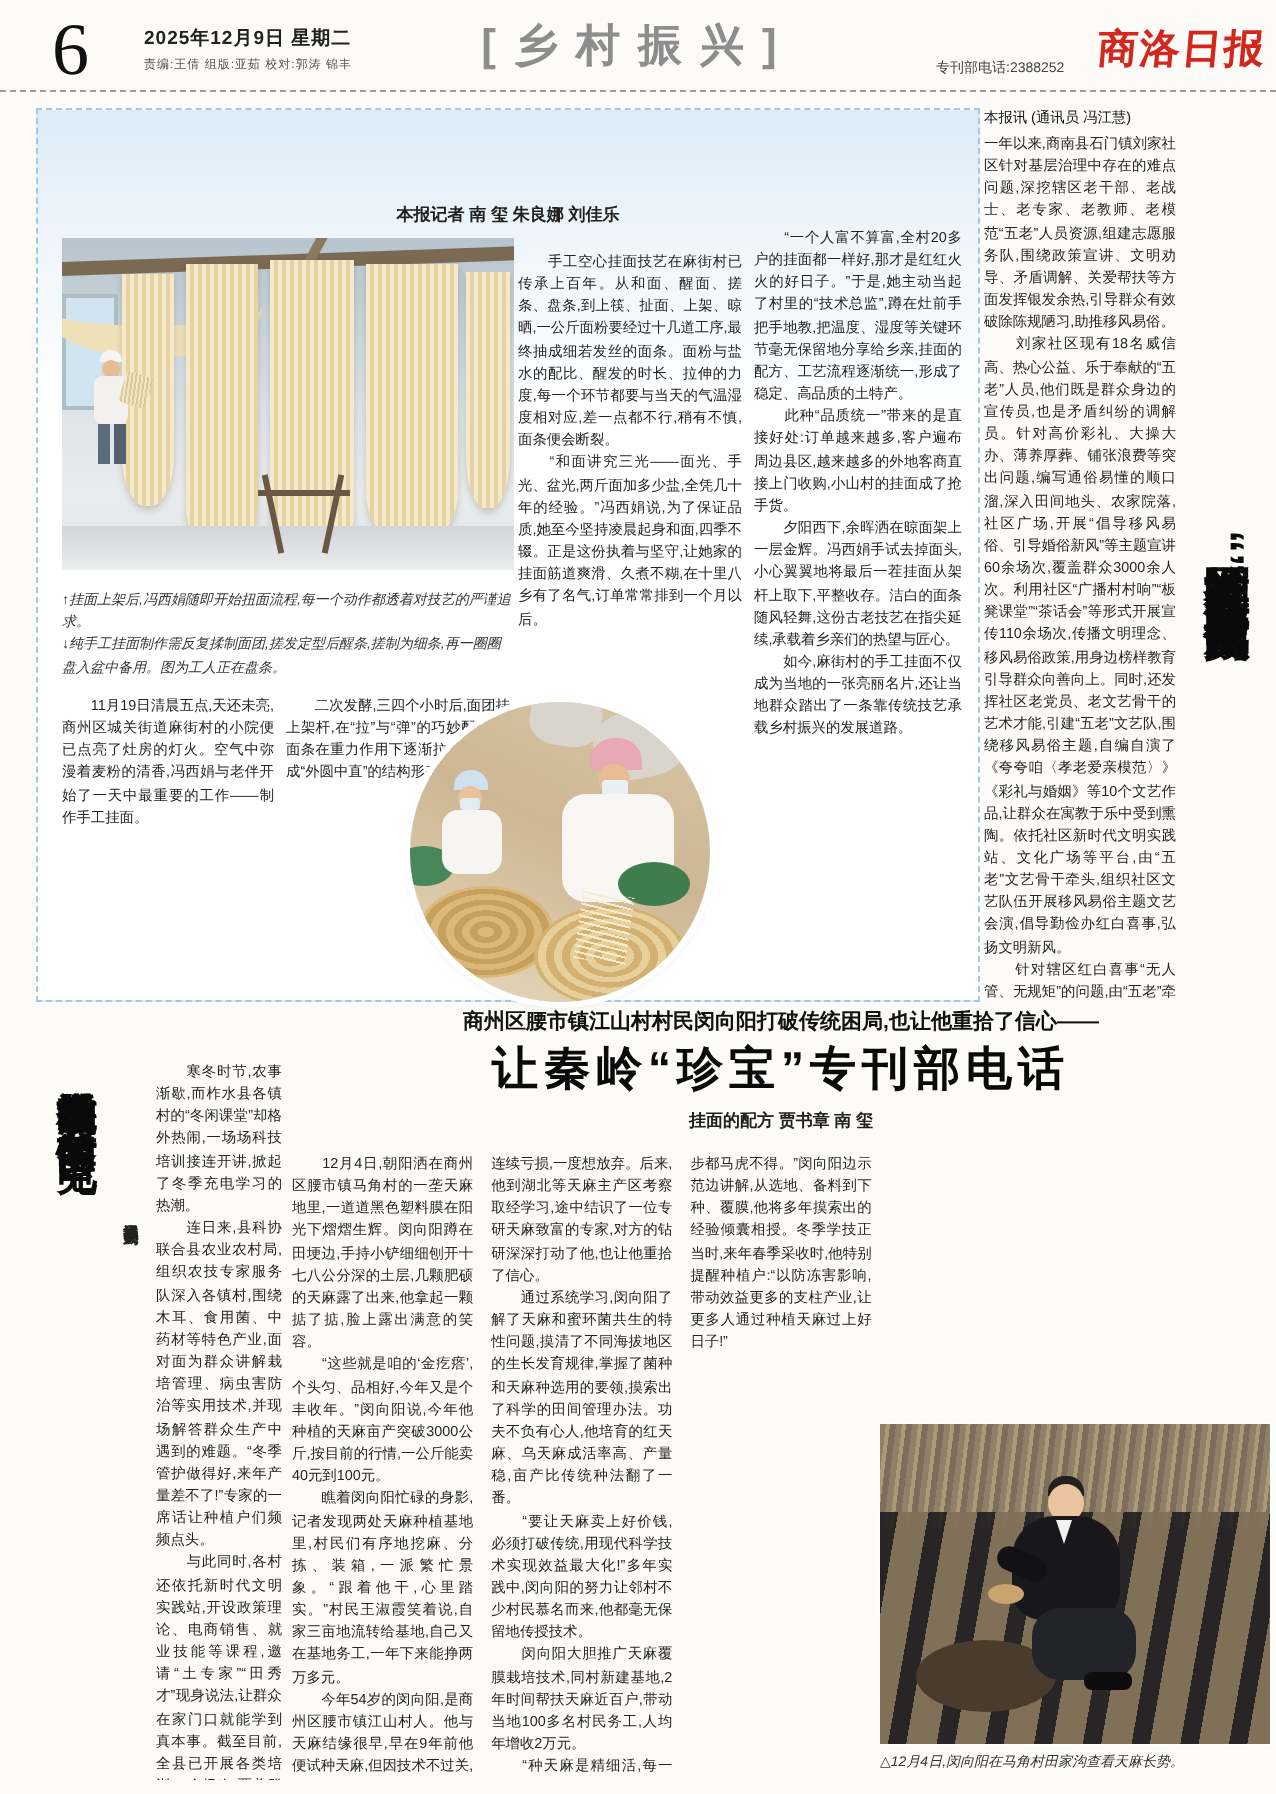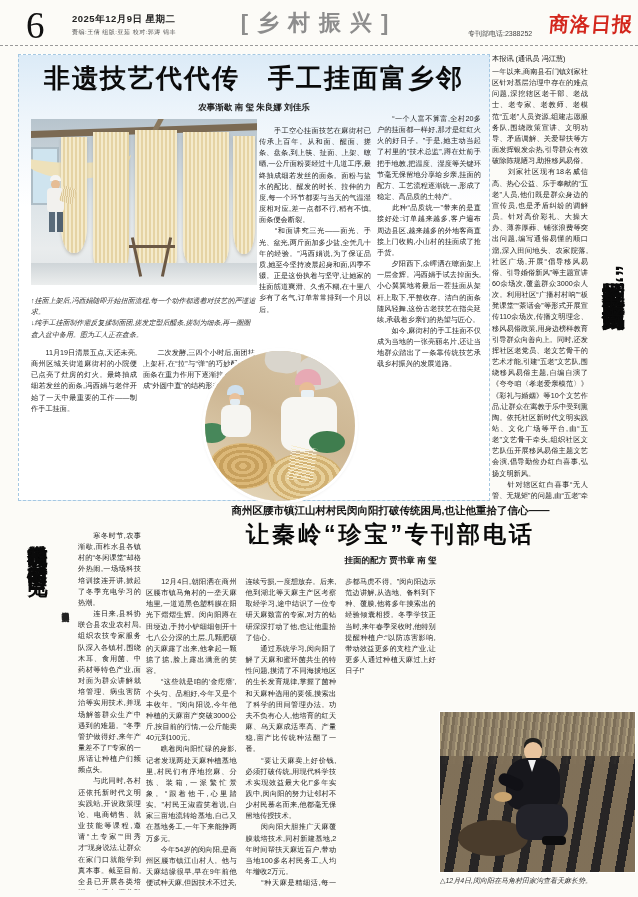--- a/index.html
+++ b/index.html
@@ -132,22 +132,21 @@
     <div class="pageno">6</div>
     <div class="dateline">2025年12月9日 星期二</div>
     <div class="credits">责编:王倩  组版:亚茹  校对:郭涛 锦丰</div>
     <div class="section-title">[乡村振兴]</div>
     <div class="phone">专刊部电话:2388252</div>
     <div class="masthead">商洛日报</div>
     <div class="header-rule"></div>
   </div>
 
   <div class="main-article">
-    <div class="main-headline">非遗技艺代代传　手工挂面富乡邻</div>
-    <div class="main-byline">农事渐歇 南 玺 朱良娜 刘佳乐</div>
+    <div class="main-byline">本报记者 南 玺 朱良娜 刘佳乐</div>
 
     <div class="photo1">
       <div class="p1-window"></div>
       <div class="p1-beam"></div>
       <div class="p1-beam2"></div>
       <div class="p1-swag"></div>
       <div class="noodle n1"></div>
       <div class="noodle n2"></div>
       <div class="noodle n3"></div>
       <div class="noodle n4"></div>
@@ -164,21 +163,21 @@
           <div class="torso"></div>
         <div class="sheaf"></div>
           <div class="legL"></div>
           <div class="legR"></div>
       </div>
     </div>
 
     <div class="main-caption caption-txt">↑挂面上架后,冯西娟随即开始扭面流程,每一个动作都透着对技艺的严谨追求。
 ↓纯手工挂面制作需反复揉制面团,搓发定型后醒条,搓制为细条,再一圈圈盘入盆中备用。图为工人正在盘条。</div>
 
-    <div class="m-lcol1 body-txt">　　11月19日清晨五点,天还未亮,商州区城关街道麻街村的小院便已点亮了灶房的灯火。最终抽成细若发丝的面条,冯西娟与老伴开始了一天中最重要的工作——制作手工挂面。</div>
+    <div class="m-lcol1 body-txt">　　11月19日清晨五点,天还未亮,商州区城关街道麻街村的小院便已点亮了灶房的灯火。空气中弥漫着麦粉的清香,冯西娟与老伴开始了一天中最重要的工作——制作手工挂面。</div>
     <div class="m-lcol2 body-txt">　　二次发酵,三四个小时后,面团挂上架杆,在“拉”与“弹”的巧妙配合下,面条在重力作用下逐渐拉长,最终形成“外圆中直”的结构形态。</div>
     <div class="m-rcol1 body-txt">　　手工空心挂面技艺在麻街村已传承上百年。从和面、醒面、搓条、盘条,到上筷、扯面、上架、晾晒,一公斤面粉要经过十几道工序,最终抽成细若发丝的面条。面粉与盐水的配比、醒发的时长、拉伸的力度,每一个环节都要与当天的气温湿度相对应,差一点都不行,稍有不慎,面条便会断裂。
 　　“和面讲究三光——面光、手光、盆光,两斤面加多少盐,全凭几十年的经验。”冯西娟说,为了保证品质,她至今坚持凌晨起身和面,四季不辍。正是这份执着与坚守,让她家的挂面筋道爽滑、久煮不糊,在十里八乡有了名气,订单常常排到一个月以后。</div>
     <div class="m-rcol2 body-txt">　　“一个人富不算富,全村20多户的挂面都一样好,那才是红红火火的好日子。”于是,她主动当起了村里的“技术总监”,蹲在灶前手把手地教,把温度、湿度等关键环节毫无保留地分享给乡亲,挂面的配方、工艺流程逐渐统一,形成了稳定、高品质的土特产。
 　　此种“品质统一”带来的是直接好处:订单越来越多,客户遍布周边县区,越来越多的外地客商直接上门收购,小山村的挂面成了抢手货。
 　　夕阳西下,余晖洒在晾面架上一层金辉。冯西娟手试去掉面头,小心翼翼地将最后一茬挂面从架杆上取下,平整收存。洁白的面条随风轻舞,这份古老技艺在指尖延续,承载着乡亲们的热望与匠心。
 　　如今,麻街村的手工挂面不仅成为当地的一张亮丽名片,还让当地群众踏出了一条靠传统技艺承载乡村振兴的发展道路。</div>
 
     <div class="photo2">
       <div class="p2-sack s1"></div>

